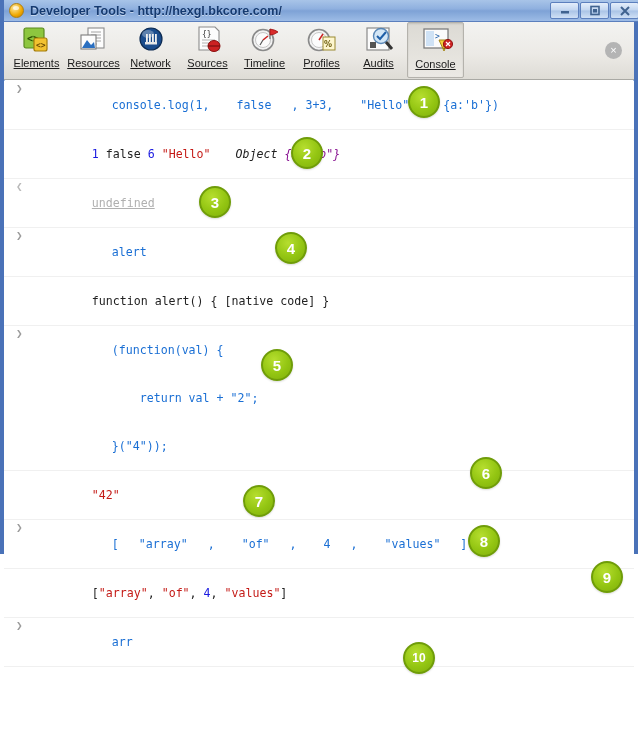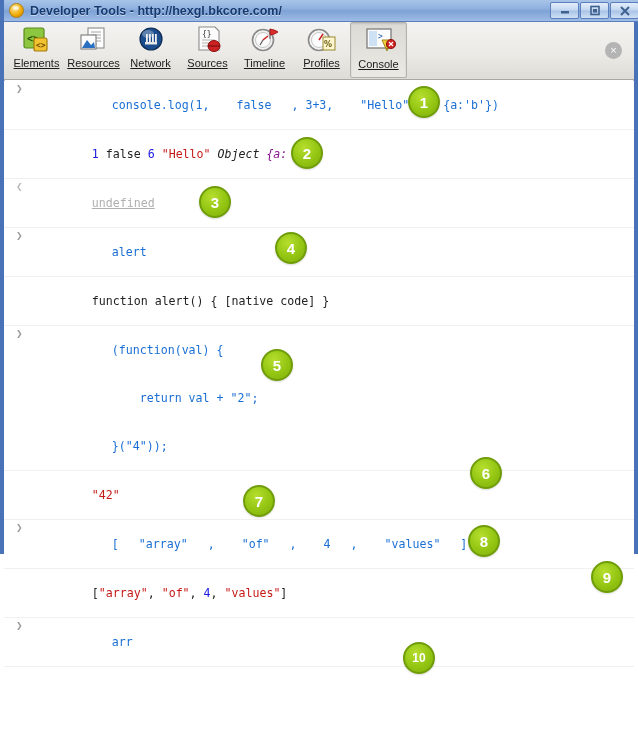--- a/index.html
+++ b/index.html
@@ -162,21 +162,21 @@
     font-family: "DejaVu Sans Mono", monospace;
     font-size: 11px;
   }
   .gut.inp  { color: #9b9b9b; }
   .gut.out  { color: #b9b9b9; }
 
   .cmd   { color: #1a6fd4; margin-left: 20px; }
   .num   { color: #1a1ae0; }
   .str   { color: #c41a16; }
   .kw    { color: #222; }
-  .obj   { color: #222; font-style: italic; }
+  .obj   { color: #222; font-style: italic; margin-left: 18px; }
   .propi { color: #881391; font-style: italic; }
   .dim   { color: #b0b0b0; text-decoration: underline; }
 
   .tri {
     display: inline-block;
     width: 9px;
     color: #7a7a7a;
     font-size: 9px;
   }
   .tri.open::before  { content: "\25BC"; }
@@ -317,20 +317,32 @@
             <circle cx="14" cy="15" r="10.5" fill="#f4f4f4" stroke="#8a8a8a" stroke-width="1.6"></circle>
             <circle cx="14" cy="15" r="7.5" fill="#fcfcfc" stroke="#bbb" stroke-width="0.8"></circle>
             <path d="M14 15 L18 9" stroke="#cc2222" stroke-width="1.5"></path>
             <rect x="18" y="12" width="12" height="13" fill="#fdf6cf" stroke="#9a8a30" stroke-width="1"></rect>
             <text x="19" y="22" font-family="DejaVu Sans, sans-serif" font-size="8" fill="#6b5c0b" font-weight="bold">%</text>
           </svg>
         </div>
         <div class="tab-lbl">Profiles</div>
       </div>
 
+      <div class="tab">
+        <div class="tab-ico">
+          <svg width="34" height="31" viewBox="0 0 34 31">
+            <rect x="5" y="3" width="22" height="22" fill="#fbfbfb" stroke="#8a8a8a" stroke-width="1.2"></rect>
+            <rect x="8" y="17" width="6" height="6" fill="#555"></rect>
+            <circle cx="19" cy="11" r="7.5" fill="#cfe4f6" stroke="#4a7cb0" stroke-width="1.4" opacity="0.9"></circle>
+            <path d="M15 11 l3 3 l6 -7" stroke="#1f5fa8" stroke-width="2" fill="none"></path>
+            <path d="M24 17 L30 24" stroke="#333" stroke-width="3"></path>
+          </svg>
+        </div>
+        <div class="tab-lbl">Audits</div>
+      </div>
 
       <div class="tab sel">
         <div class="tab-ico">
           <svg width="34" height="31" viewBox="0 0 34 31">
             <rect x="5" y="3" width="24" height="19" fill="#fbfbfb" stroke="#7d7d7d" stroke-width="1.3"></rect>
             <rect x="7" y="5" width="8" height="15" fill="#cfe2f5"></rect>
             <text x="16" y="13" font-family="DejaVu Sans Mono, monospace" font-size="8" fill="#1f5fa8">&gt;_</text>
             <polygon points="20,14 30,14 25,25" fill="#f6d33c" stroke="#a3851a" stroke-width="1"></polygon>
             <text x="23.4" y="23" font-family="DejaVu Sans, sans-serif" font-size="7" fill="#6b5400" font-weight="bold">!</text>
             <circle cx="29" cy="18" r="4.6" fill="#cc2222" stroke="#8a0f0f" stroke-width="0.9"></circle>

